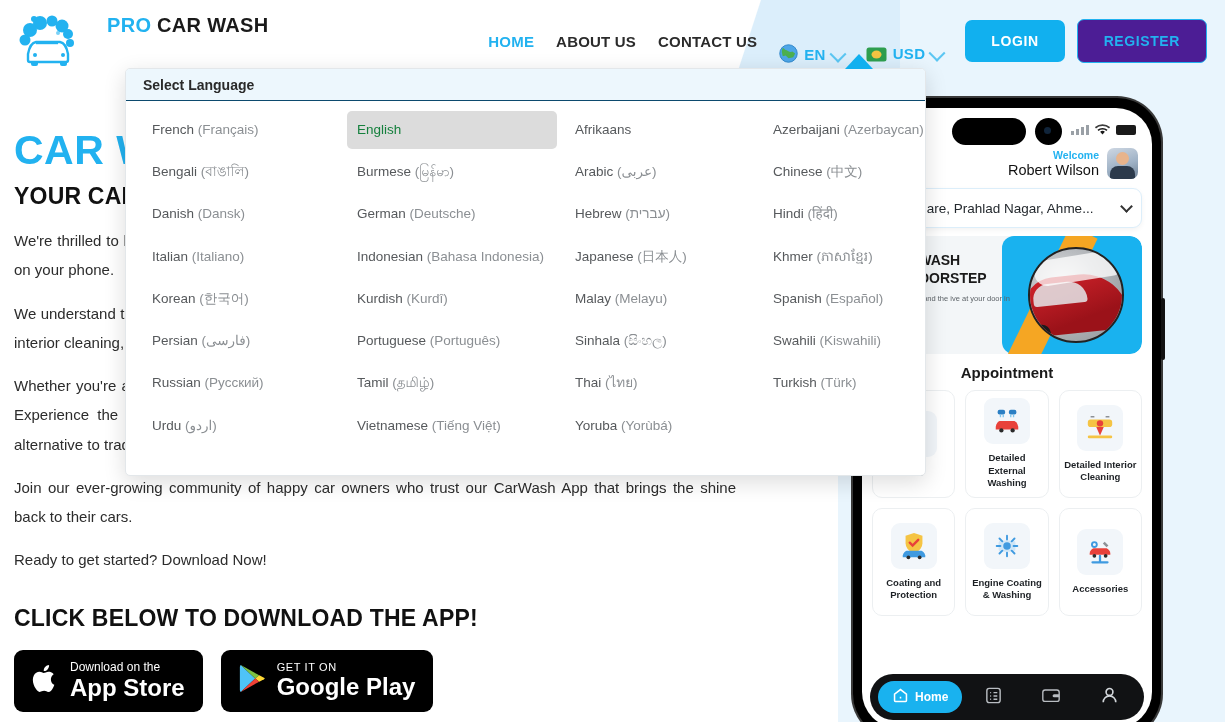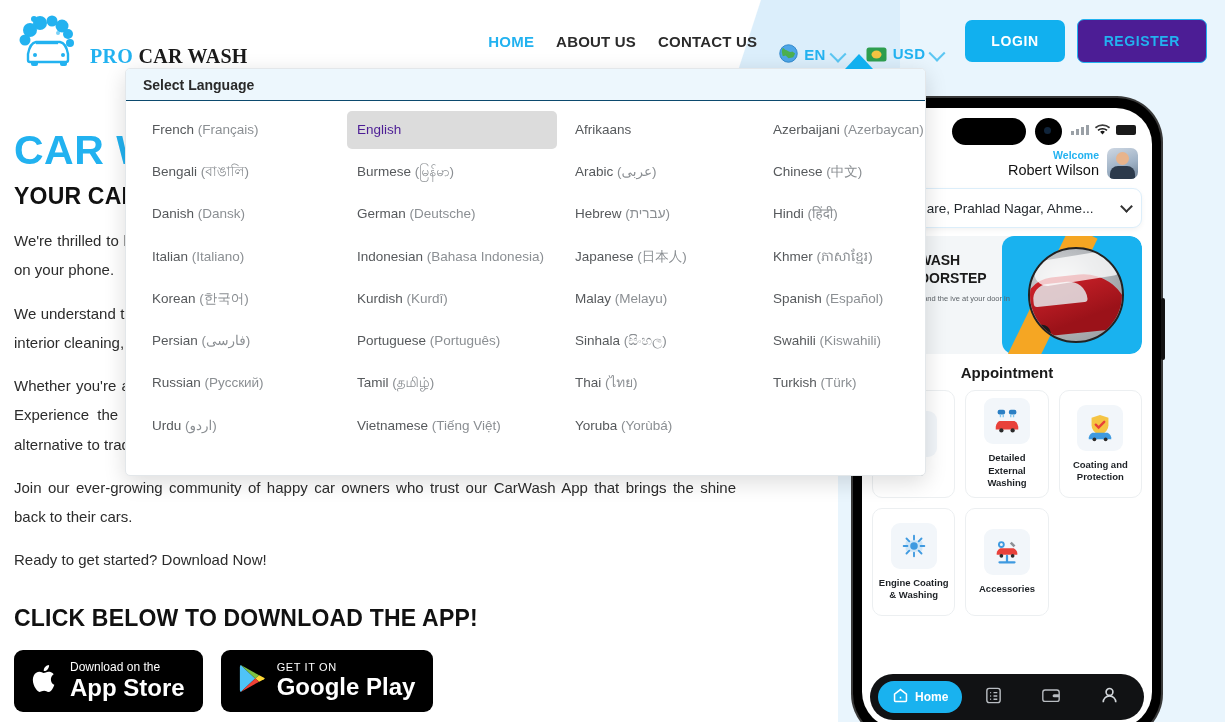--- a/index.html
+++ b/index.html
@@ -34,21 +34,21 @@
 
   
   .header {
     position: absolute; left: 0; top: 0;
     width: 1225px; height: 82px;
     z-index: 30;
     display: flex; align-items: center;
   }
   .logo-wrap {
     position: absolute; left: 18px; top: 14px;
-    display: flex; align-items: flex-end; gap: 10px; font-family: Liberation Serif, serif;
+    display: flex; align-items: flex-start; gap: 27px;
   }
   .logo-mark { width: 62px; height: 54px; }
   .logo-text {
     font-size: 20px; font-weight: bold; letter-spacing: .3px;
     color: #1a1a1a; white-space: nowrap;
   }
   .logo-text .pro { color: #22b2f0; }
 
   .nav {
     position: absolute; right: 0; top: 0; height: 82px;
@@ -153,21 +153,21 @@
     grid-template-columns: 205px 218px 198px 180px;
     padding: 8px 0 0 12px;
     row-gap: 0px;
   }
   .lang-item {
     font-size: 13.5px; color: #56595c;
     padding: 10px 10px; margin: 2px 4px;
     border-radius: 5px; cursor: pointer;
     line-height: 1.35;
   }
-  .lang-item.selected { background: #dcdcdc; color: #4c1d95; }
+  .lang-item.selected { background: #dcdcdc; color: #15803d; }
   .lang-item .native { color: #8b8f93; }
 
   
   .phone {
     position: absolute; left: 853px; top: 98px;
     width: 308px; height: 640px;
     background: #000000;
     border-radius: 44px;
     z-index: 10;
     box-shadow: 0 0 0 2px #3a3a3a;
@@ -502,20 +502,32 @@
               <rect x="18" y="4" width="8" height="5" rx="2" fill="#2b7fc4"></rect>
               <path d="M9 9 v3 M12 9 v3 M20 9 v3 M23 9 v3" stroke="#7cc5ef" stroke-width="1.4"></path>
               <path d="M4 22 q1-5 4-6 h16 q3 1 4 6 v3 h-24z" fill="#e8413a"></path>
               <circle cx="10" cy="26" r="2.3" fill="#2b2b2b"></circle>
                 <circle cx="22" cy="26" r="2.3" fill="#2b2b2b"></circle>
             </svg>
           </span>
           <span class="svc-label">Detailed External Washing</span>
         </div>
 
+        <div class="svc-card">
+          <span class="svc-ico">
+            <svg viewBox="0 0 32 32" width="30" height="30">
+              <rect x="3" y="7" width="26" height="8" rx="3" fill="#f5c444"></rect>
+              <circle cx="16" cy="11" r="3.4" fill="#e8413a"></circle>
+              <path d="M12 15 l8 0 -4 9z" fill="#e8413a"></path>
+              <rect x="3" y="24" width="26" height="3" rx="1.4" fill="#f5c444"></rect>
+              <path d="M6 4 h4 M22 4 h4" stroke="#8d9196" stroke-width="1.6"></path>
+            </svg>
+          </span>
+          <span class="svc-label">Detailed Interior Cleaning</span>
+        </div>
 
         <div class="svc-card">
           <span class="svc-ico">
             <svg viewBox="0 0 32 32" width="30" height="30">
               <path d="M16 2 l9 3 v8 q0 7-9 11 -9-4-9-11 v-8z" fill="#f5c444"></path>
               <path d="M11.5 12.5 l3 3 6-6" stroke="#e8413a" stroke-width="2.6" fill="none" stroke-linecap="round"></path>
               <path d="M4 26 q1-4 4-5 h16 q3 1 4 5 v2 h-24z" fill="#3f9ae0"></path>
               <circle cx="10" cy="28" r="2" fill="#2b2b2b"></circle>
                 <circle cx="22" cy="28" r="2" fill="#2b2b2b"></circle>
             </svg>

